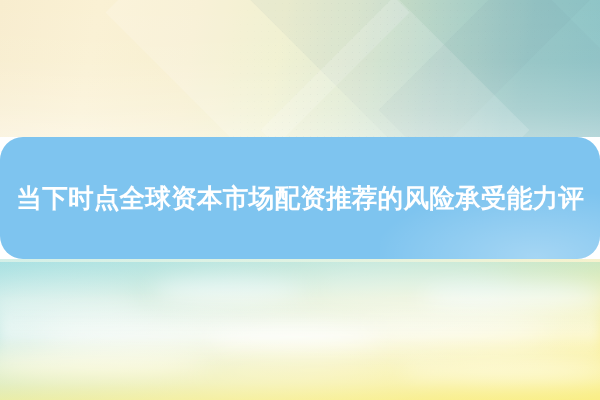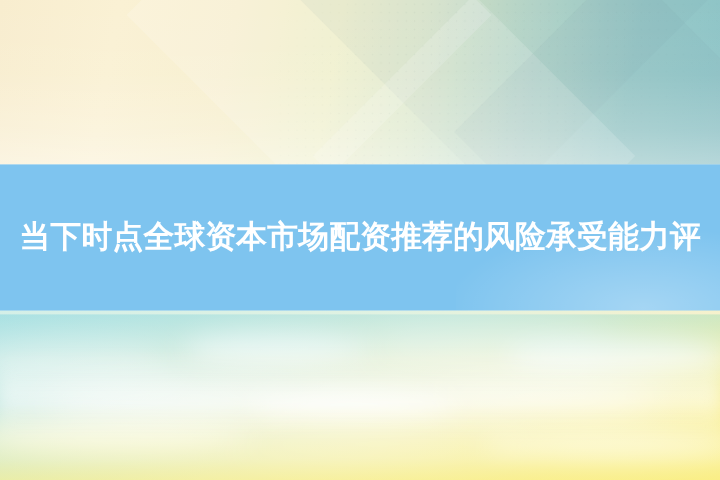--- a/index.html
+++ b/index.html
@@ -74,20 +74,21 @@
 
   
   .title-band {
     position: absolute;
     left: 0;
     top: 137px;
     width: 600px;
     height: 122px;
     background: #7ec4ef;
     overflow: hidden;
+    border-radius: 23px;
   }
   .title-band-glow {
     position: absolute;
     right: -40px;
     top: 55px;
     width: 260px;
     height: 130px;
     background: radial-gradient(ellipse at 60% 50%,
                 rgba(255,255,255,0.30) 0%,
                 rgba(255,255,255,0.12) 45%,

